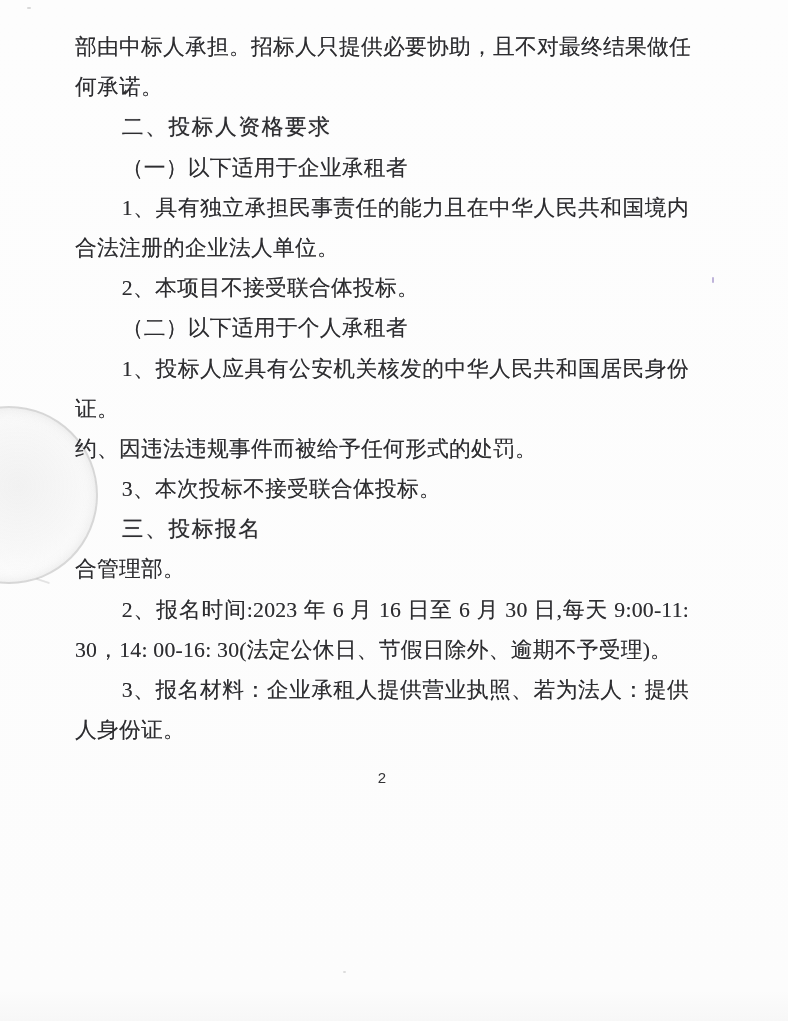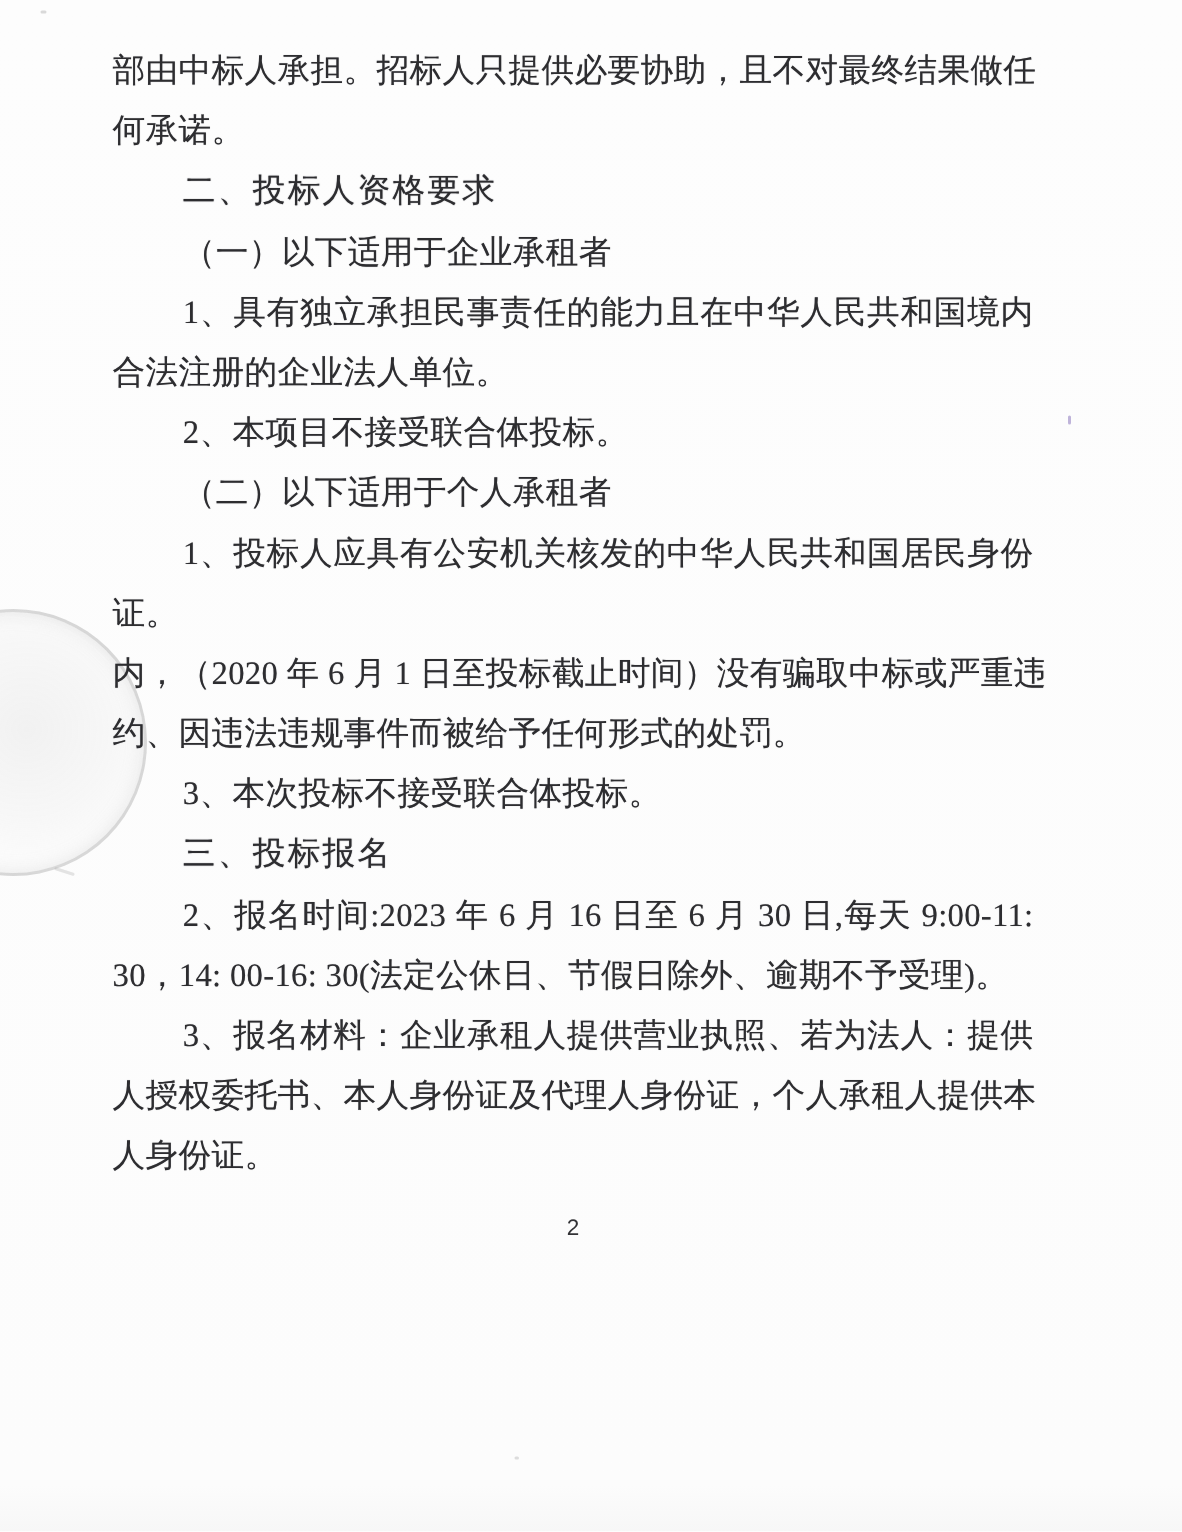--- a/index.html
+++ b/index.html
@@ -90,26 +90,25 @@
     <div class="line fill">部由中标人承担。招标人只提供必要协助，且不对最终结果做任</div>
     <div class="line">何承诺。</div>
     <div class="line ind bold">二、投标人资格要求</div>
     <div class="line ind">（一）以下适用于企业承租者</div>
     <div class="line ind fill">1、具有独立承担民事责任的能力且在中华人民共和国境内</div>
     <div class="line">合法注册的企业法人单位。</div>
     <div class="line ind">2、本项目不接受联合体投标。</div>
     <div class="line ind">（二）以下适用于个人承租者</div>
     <div class="line ind fill">1、投标人应具有公安机关核发的中华人民共和国居民身份</div>
     <div class="line">证。</div>
-    <div class="line fill">内，（2020 年 6 月 1 日至投标截止时间）没有骗取中标或严重违</div>
     <div class="line">约、因违法违规事件而被给予任何形式的处罚。</div>
     <div class="line ind">3、本次投标不接受联合体投标。</div>
     <div class="line ind bold">三、投标报名</div>
+    <div class="line">合管理部。</div>
     <div class="line ind fill">2、报名时间:2023 年 6 月 16 日至 6 月 30 日,每天 9:00-11:</div>
     <div class="line">30，14: 00-16: 30(法定公休日、节假日除外、逾期不予受理)。</div>
     <div class="line ind fill">3、报名材料：企业承租人提供营业执照、若为法人：提供</div>
-    <div class="line fill">人授权委托书、本人身份证及代理人身份证，个人承租人提供本</div>
     <div class="line">人身份证。</div>
 
     <div class="footer">2</div>
   </main>
 
 </div>
 
 </body></html>

